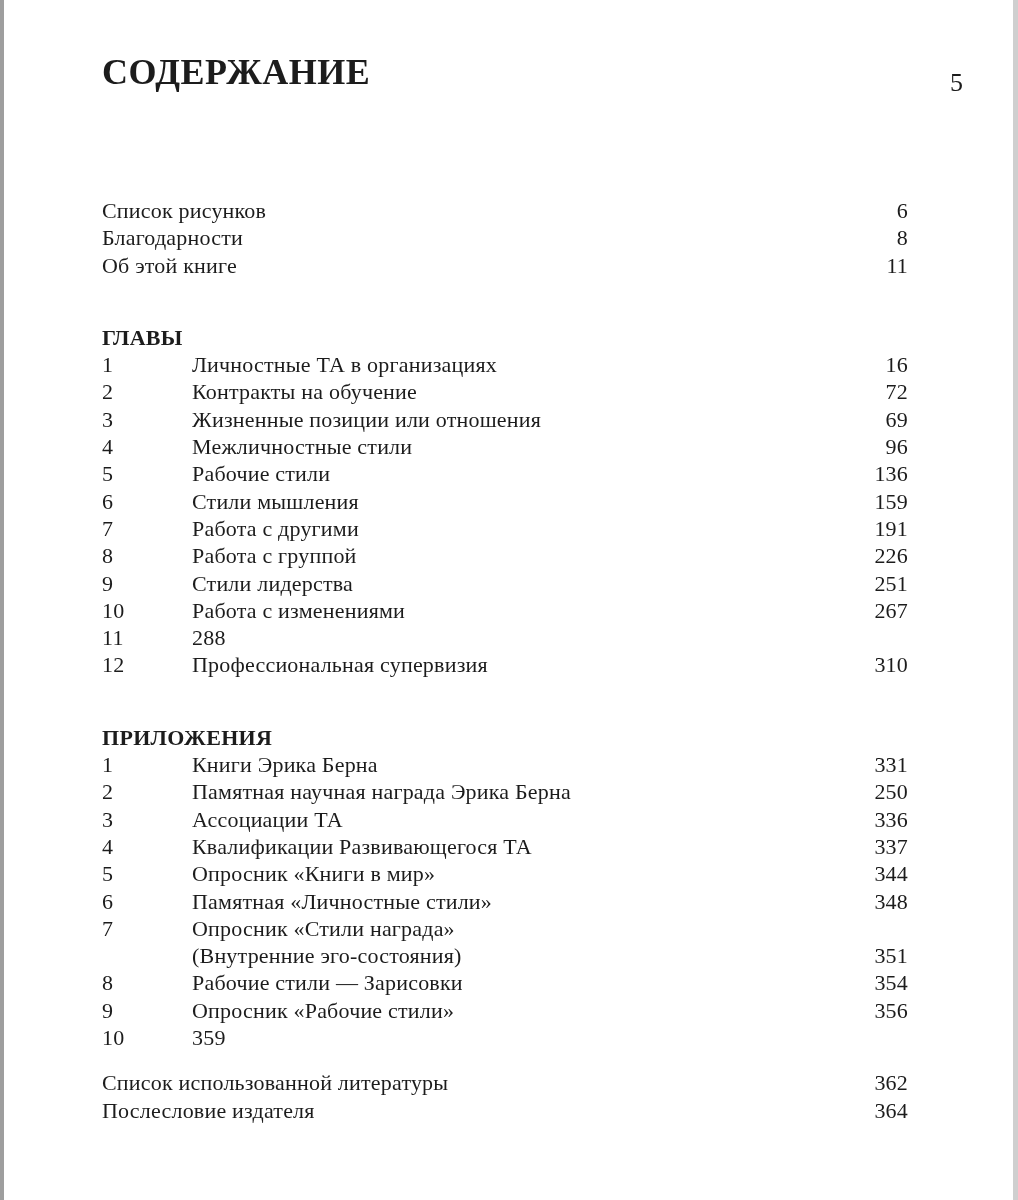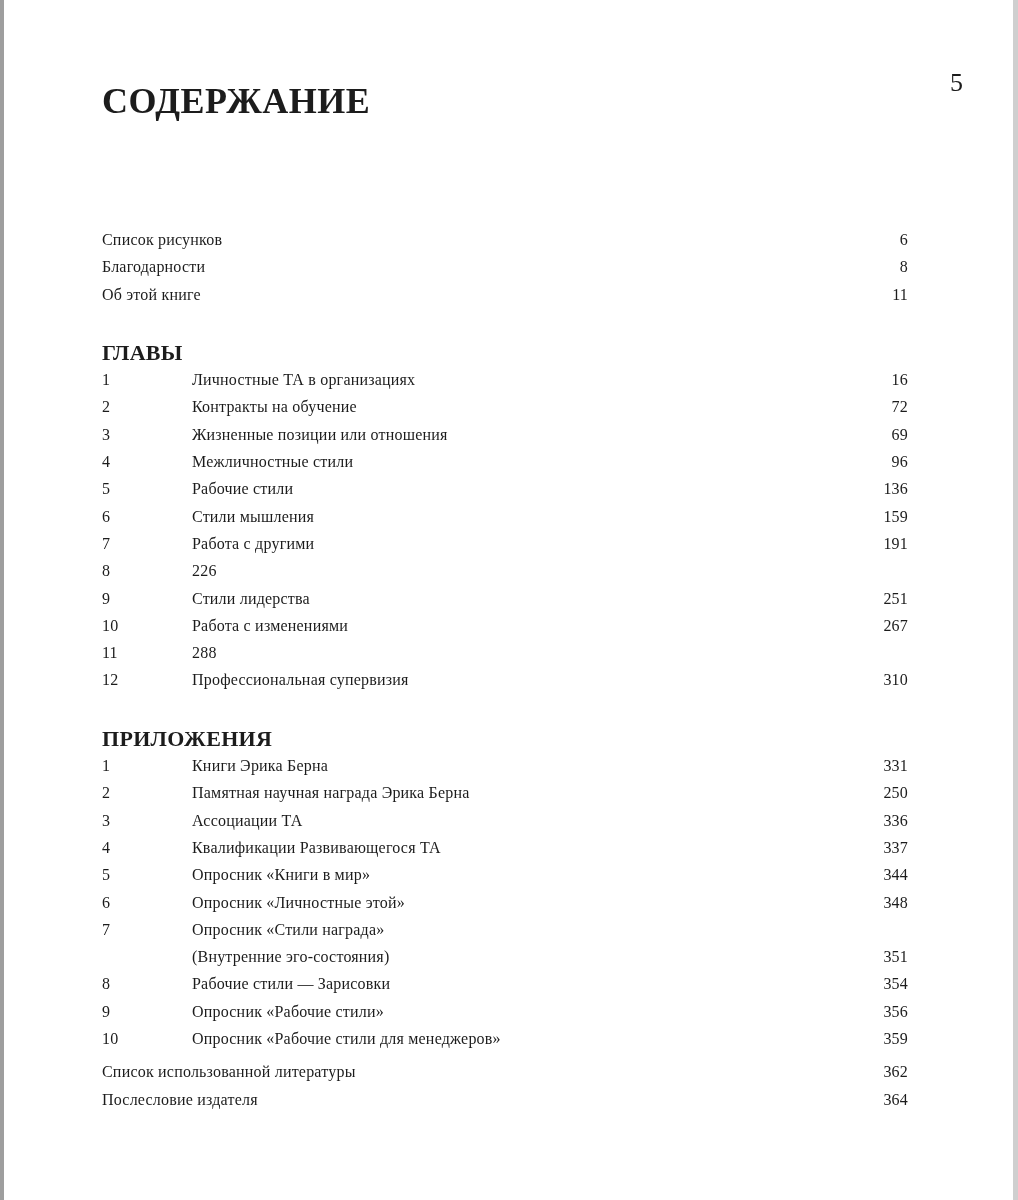--- a/index.html
+++ b/index.html
@@ -34,38 +34,38 @@
     font-size: 26px;
     line-height: 30px;
   }
   .content {
     position: absolute;
     left: 102px;
     top: 0;
     width: 806px;
   }
   .toc-title {
-    margin-top: 82px;
+    margin-top: 53px;
     font-size: 36px;
     line-height: 38px;
     font-weight: bold;
     letter-spacing: 0.5px;
   }
   .front-matter { margin-top: 106px; }
-  .section      { margin-top: 31px; }
-  .back-matter  { margin-top: 6px; }
+  .section      { margin-top: 45px; }
+  .back-matter  { margin-top: 18px; }
   .sec-heading {
     font-weight: bold;
     font-size: 22px;
     line-height: 27.3px;
     letter-spacing: 0.3px;
   }
   .row {
     display: flex;
-    font-size: 16px;
+    font-size: 22px;
     line-height: 27.3px;
     letter-spacing: 0.2px;
   }
   .num {
     flex: none;
     width: 90px;
   }
   .rtitle {
     flex: 1;
     padding-right: 12px;
@@ -136,20 +136,21 @@
       <span class="rtitle">Стили мышления</span>
       <span class="pagenum">159</span>
     </div>
     <div class="row">
       <span class="num">7</span>
       <span class="rtitle">Работа с другими</span>
       <span class="pagenum">191</span>
     </div>
     <div class="row">
       <span class="num">8</span>
+      <span class="rtitle">Работа с группой</span>
       <span class="pagenum">226</span>
     </div>
     <div class="row">
       <span class="num">9</span>
       <span class="rtitle">Стили лидерства</span>
       <span class="pagenum">251</span>
     </div>
     <div class="row">
       <span class="num">10</span>
       <span class="rtitle">Работа с изменениями</span>
@@ -189,41 +190,40 @@
       <span class="rtitle">Квалификации Развивающегося ТА</span>
       <span class="pagenum">337</span>
     </div>
     <div class="row">
       <span class="num">5</span>
       <span class="rtitle">Опросник «Книги в мир»</span>
       <span class="pagenum">344</span>
     </div>
     <div class="row">
       <span class="num">6</span>
-      <span class="rtitle">Опросник «Личностные этой»</span>
+      <span class="rtitle">Памятная «Личностные стили»</span>
       <span class="pagenum">348</span>
     </div>
     <div class="row twoline">
       <span class="num" style="align-self:flex-start;">7</span>
       <span class="rtitle"><span>Опросник «Стили награда»</span><br><span>(Внутренние эго-состояния)</span></span>
       <span class="pagenum">351</span>
     </div>
     <div class="row">
       <span class="num">8</span>
       <span class="rtitle">Рабочие стили — Зарисовки</span>
       <span class="pagenum">354</span>
     </div>
     <div class="row">
       <span class="num">9</span>
       <span class="rtitle">Опросник «Рабочие стили»</span>
       <span class="pagenum">356</span>
     </div>
     <div class="row">
       <span class="num">10</span>
-      <span class="rtitle">Опросник «Рабочие стили для менеджеров»</span>
       <span class="pagenum">359</span>
     </div>
   </div>
 
   <div class="back-matter">
     <div class="row">
       <span class="rtitle">Список использованной литературы</span>
       <span class="pagenum">362</span>
     </div>
     <div class="row">

